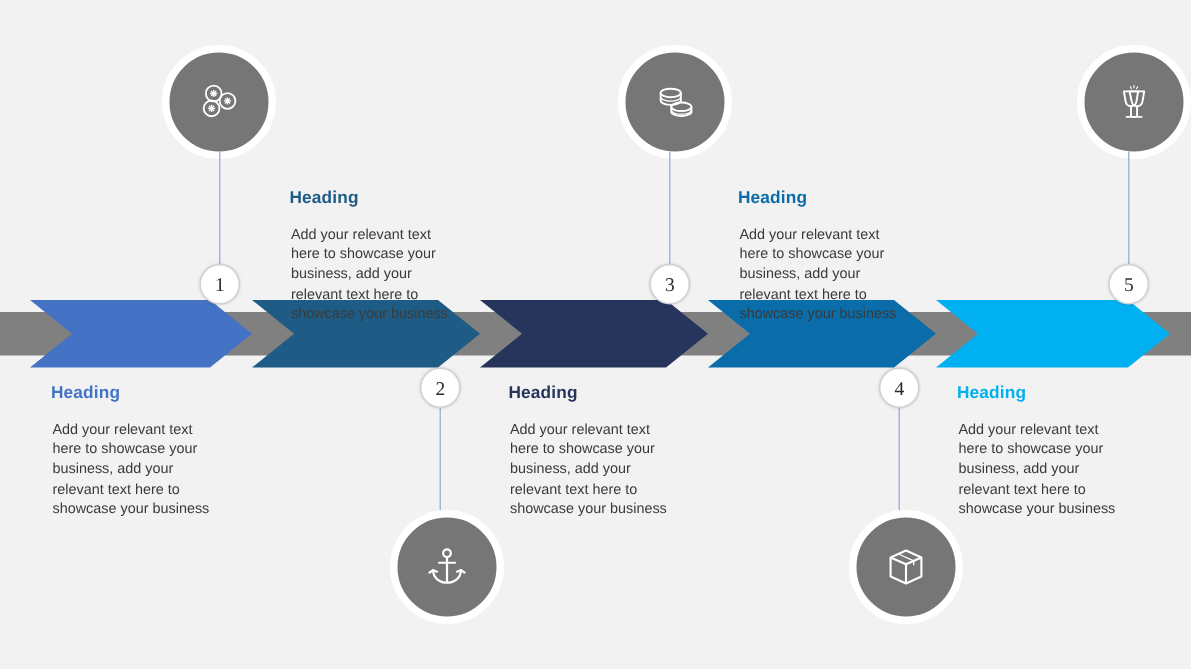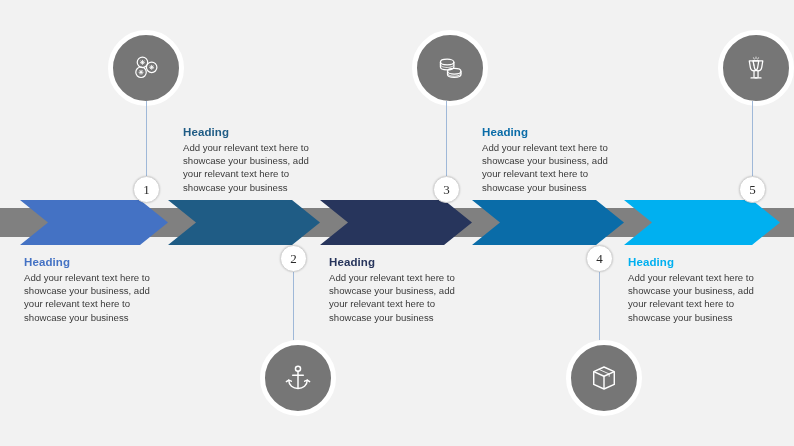--- a/index.html
+++ b/index.html
@@ -76,29 +76,29 @@
   }
 
   
   .tblock {
     position: absolute;
     width: 132px;
   }
   .tblock .hd {
     font-size: 11.5px;
     font-weight: bold;
-    margin: 0 0 2px 0;
+    margin: 0 0 2px 10px;
     line-height: 13px;
     letter-spacing: .1px;
   }
   .tblock .body {
     font-size: 9.6px;
     line-height: 13.2px;
     color: #3a3a3a;
-    margin: 0;
+    margin: 11px;
   }
 </style>
 </head>
 <body style="background: rgb(242, 242, 242);">
 
 <div id="stage" style="background: rgb(242, 242, 242);">
 
   <svg class="band" viewBox="0 0 794 446" width="794" height="446">
 
     <g>

